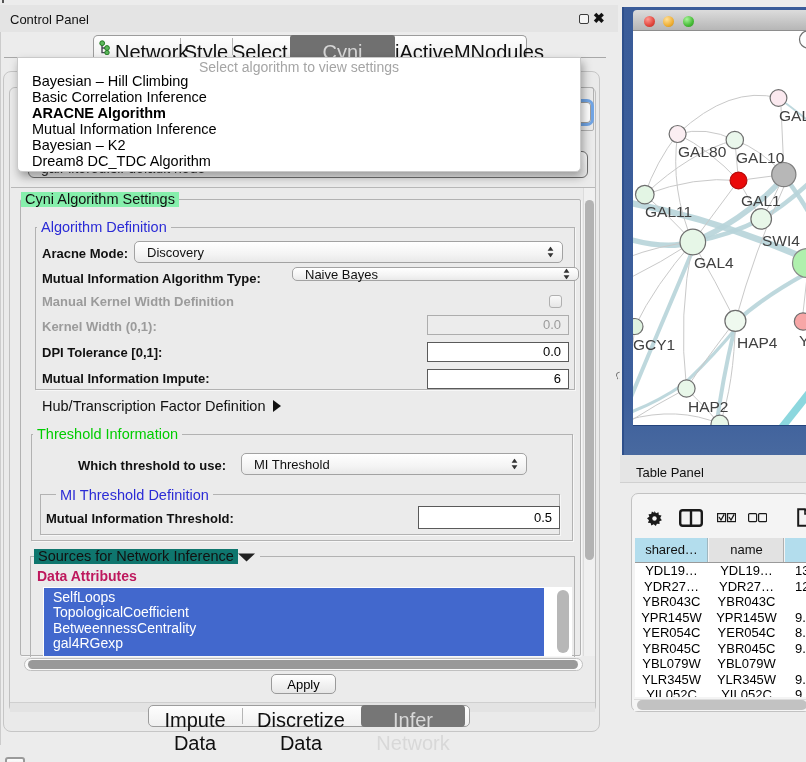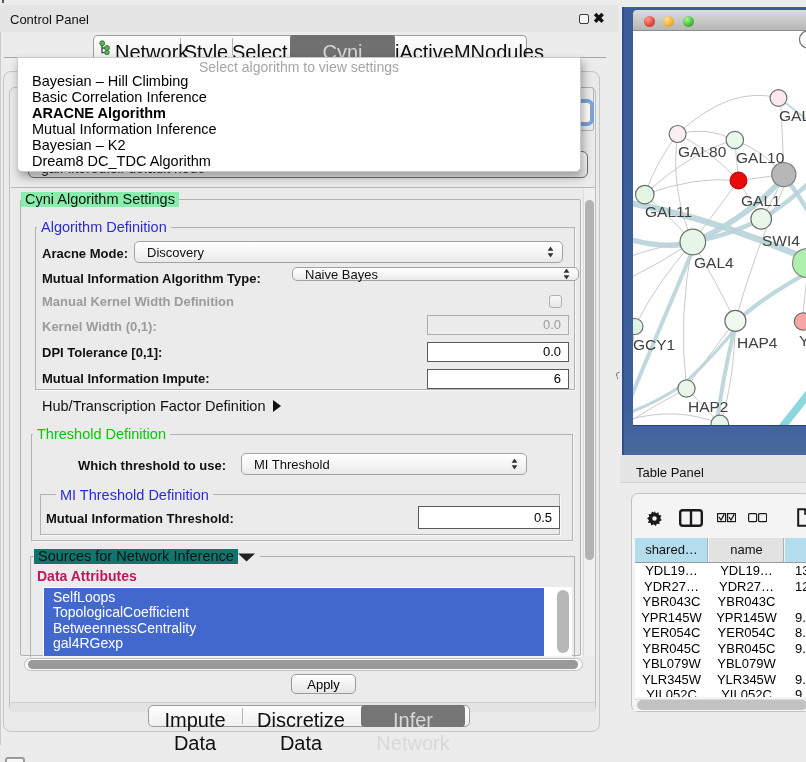--- a/index.html
+++ b/index.html
@@ -103,21 +103,21 @@
 
 <div class="abs t13 b" style="left:42px;top:371px;">Mutual Information Impute:</div>
 <div class="field" style="left:427px;top:369px;width:142px;height:20px;line-height:18px;">6</div>
 
 <div class="abs" style="left:42px;top:399px;font-size:14.5px;line-height:15px;color:#111;white-space:nowrap;">Hub/Transcription Factor Definition</div>
 <svg class="abs" style="left:272px;top:399px;" width="10" height="14" viewBox="0 0 10 14">
     <path d="M1 1 L9 7 L1 13 Z" fill="#111"></path>
   </svg>
 
 <div class="group" style="left:31px;top:434px;width:542px;height:107px;"></div>
-<div class="glab" style="left:33px;top:427px;background:#ebebeb;color:#00cc00;">Threshold Definition</div>
+<div class="glab" style="left:33px;top:427px;background:#ebebeb;color:#00cc00;">Threshold Information</div>
 <div class="abs t13 b" style="left:78px;top:458px;">Which threshold to use:</div>
 <div class="combo" style="left:241px;top:453px;width:286px;height:22px;">
 <span class="tx">MI Threshold</span>
 <svg class="updn" viewBox="0 0 8 13">
       <path d="M4 0 L7.4 5 H0.6 Z" fill="#333"></path>
       <path d="M4 13 L7.4 8 H0.6 Z" fill="#333"></path>
     </svg>
   </div>
 
 <div class="group" style="left:40px;top:494px;width:520px;height:41px;"></div>
@@ -133,21 +133,21 @@
   </svg>
 <div class="abs b" style="left:37px;top:568px;font-size:14px;color:#be185d;white-space:nowrap;">Data Attributes</div>
 <div class="abs" style="left:43px;top:587px;width:529px;height:69px;background:#fff;"></div>
 <div class="abs" style="left:44px;top:588px;width:500px;height:68px;background:#4268cd;"></div>
 <div class="abs" style="left:53px;top:590px;font-size:14px;line-height:15.4px;color:#fff;">SelfLoops<br>TopologicalCoefficient<br>BetweennessCentrality<br>gal4RGexp</div>
 <div class="abs" style="left:557px;top:590px;width:12px;height:63px;background:#b7b7b7;border-radius:6px;"></div>
 
 <div class="abs" style="left:24px;top:658px;width:559px;height:13px;background:#fafafa;border:1px solid #c0c0c0;border-radius:7px;"></div>
 <div class="abs" style="left:28px;top:660px;width:550px;height:9px;background:#999;border-radius:5px;"></div>
 
-<div class="abs" style="left:271px;top:674px;width:65px;height:20px;border:1px solid #9a9a9a;border-radius:5px;background:linear-gradient(#ffffff,#e6e6e6);font-size:13px;text-align:center;line-height:19px;margin-left:20px;">Apply</div>
+<div class="abs" style="left:271px;top:674px;width:65px;height:20px;border:1px solid #9a9a9a;border-radius:5px;background:linear-gradient(#ffffff,#e6e6e6);font-size:13px;text-align:center;line-height:19px;">Apply</div>
 
 <div class="abs" style="left:10px;top:702px;width:585px;height:10px;background:#e3e3e3;border-top:1px solid #cfcfcf;"></div>
 <div class="abs" style="left:148px;top:705px;width:322px;height:22px;border:1px solid #9c9c9c;border-radius:5px;background:linear-gradient(#fefefe,#f0f0f0);"></div>
 <div class="abs" style="left:242px;top:708px;width:1px;height:16px;background:#b5b5b5;"></div>
 <div class="tab" style="left:148px;top:709px;width:94px;">Impute Data</div>
 <div class="tab" style="left:242px;top:709px;width:118px;">Discretize Data</div>
 <div class="abs" style="left:361px;top:705px;width:104px;height:22px;background:#767676;border-radius:4px;"></div>
 <div class="tab" style="left:361px;top:709px;width:104px;color:#d8d8d8;">Infer Network</div>
 
 <div class="abs" style="left:616px;top:372px;width:5px;height:7px;border-left:1.5px solid #777;border-top:1.5px solid #777;border-radius:4px 0 0 0;transform:rotate(-20deg);"></div>

